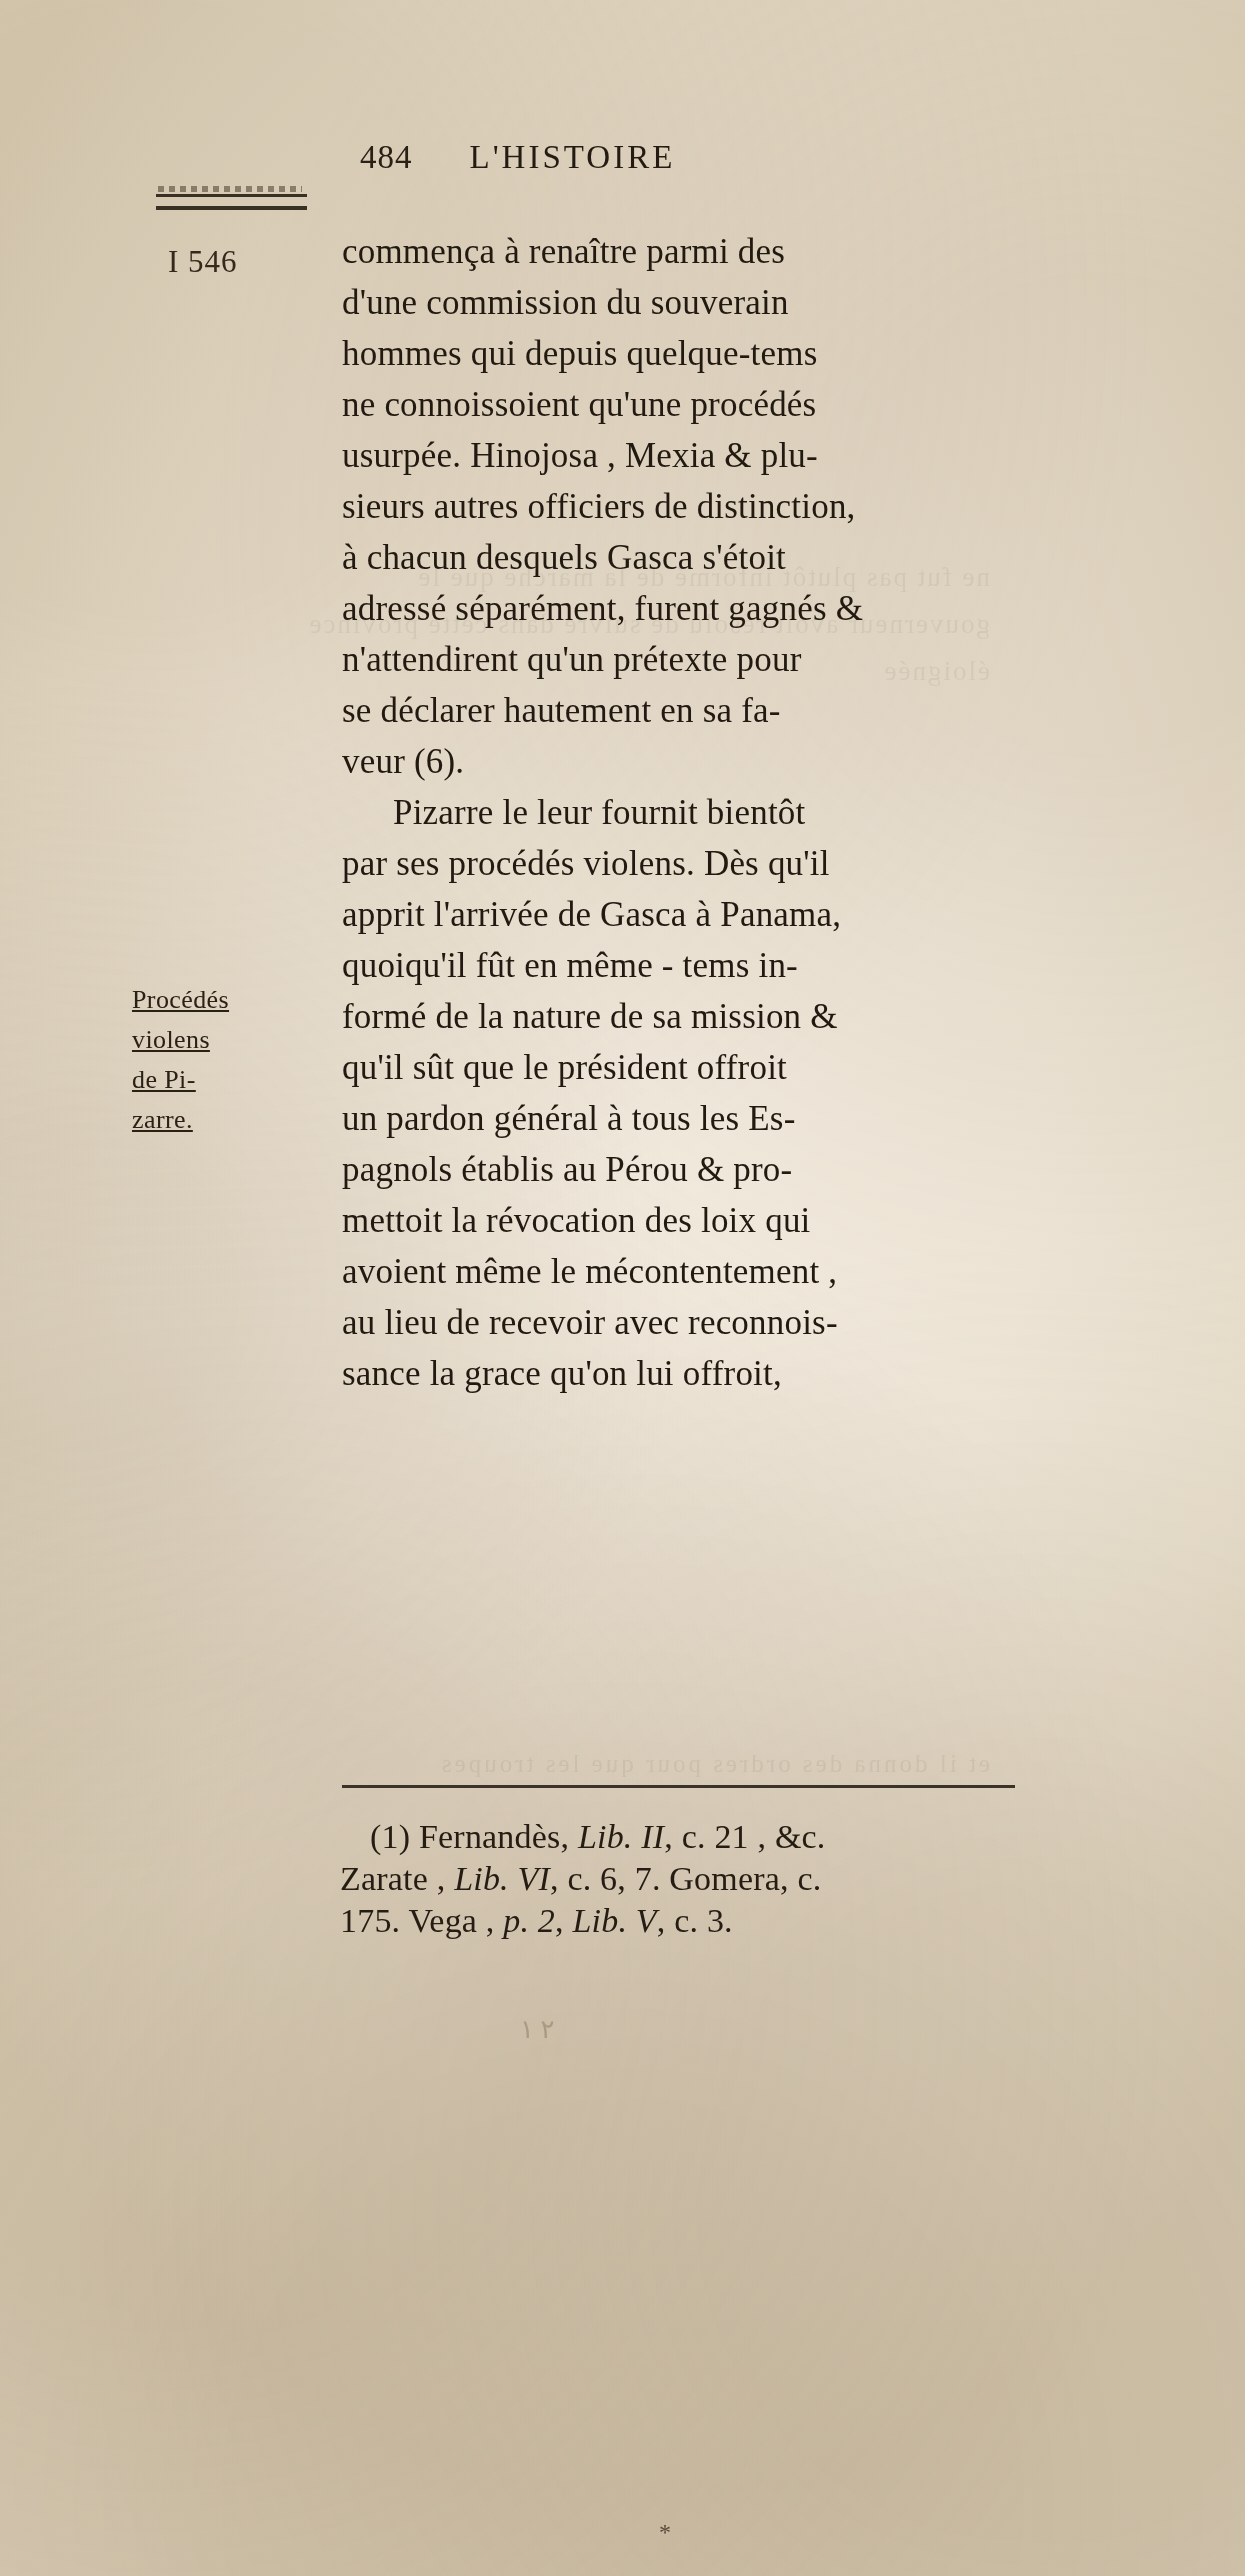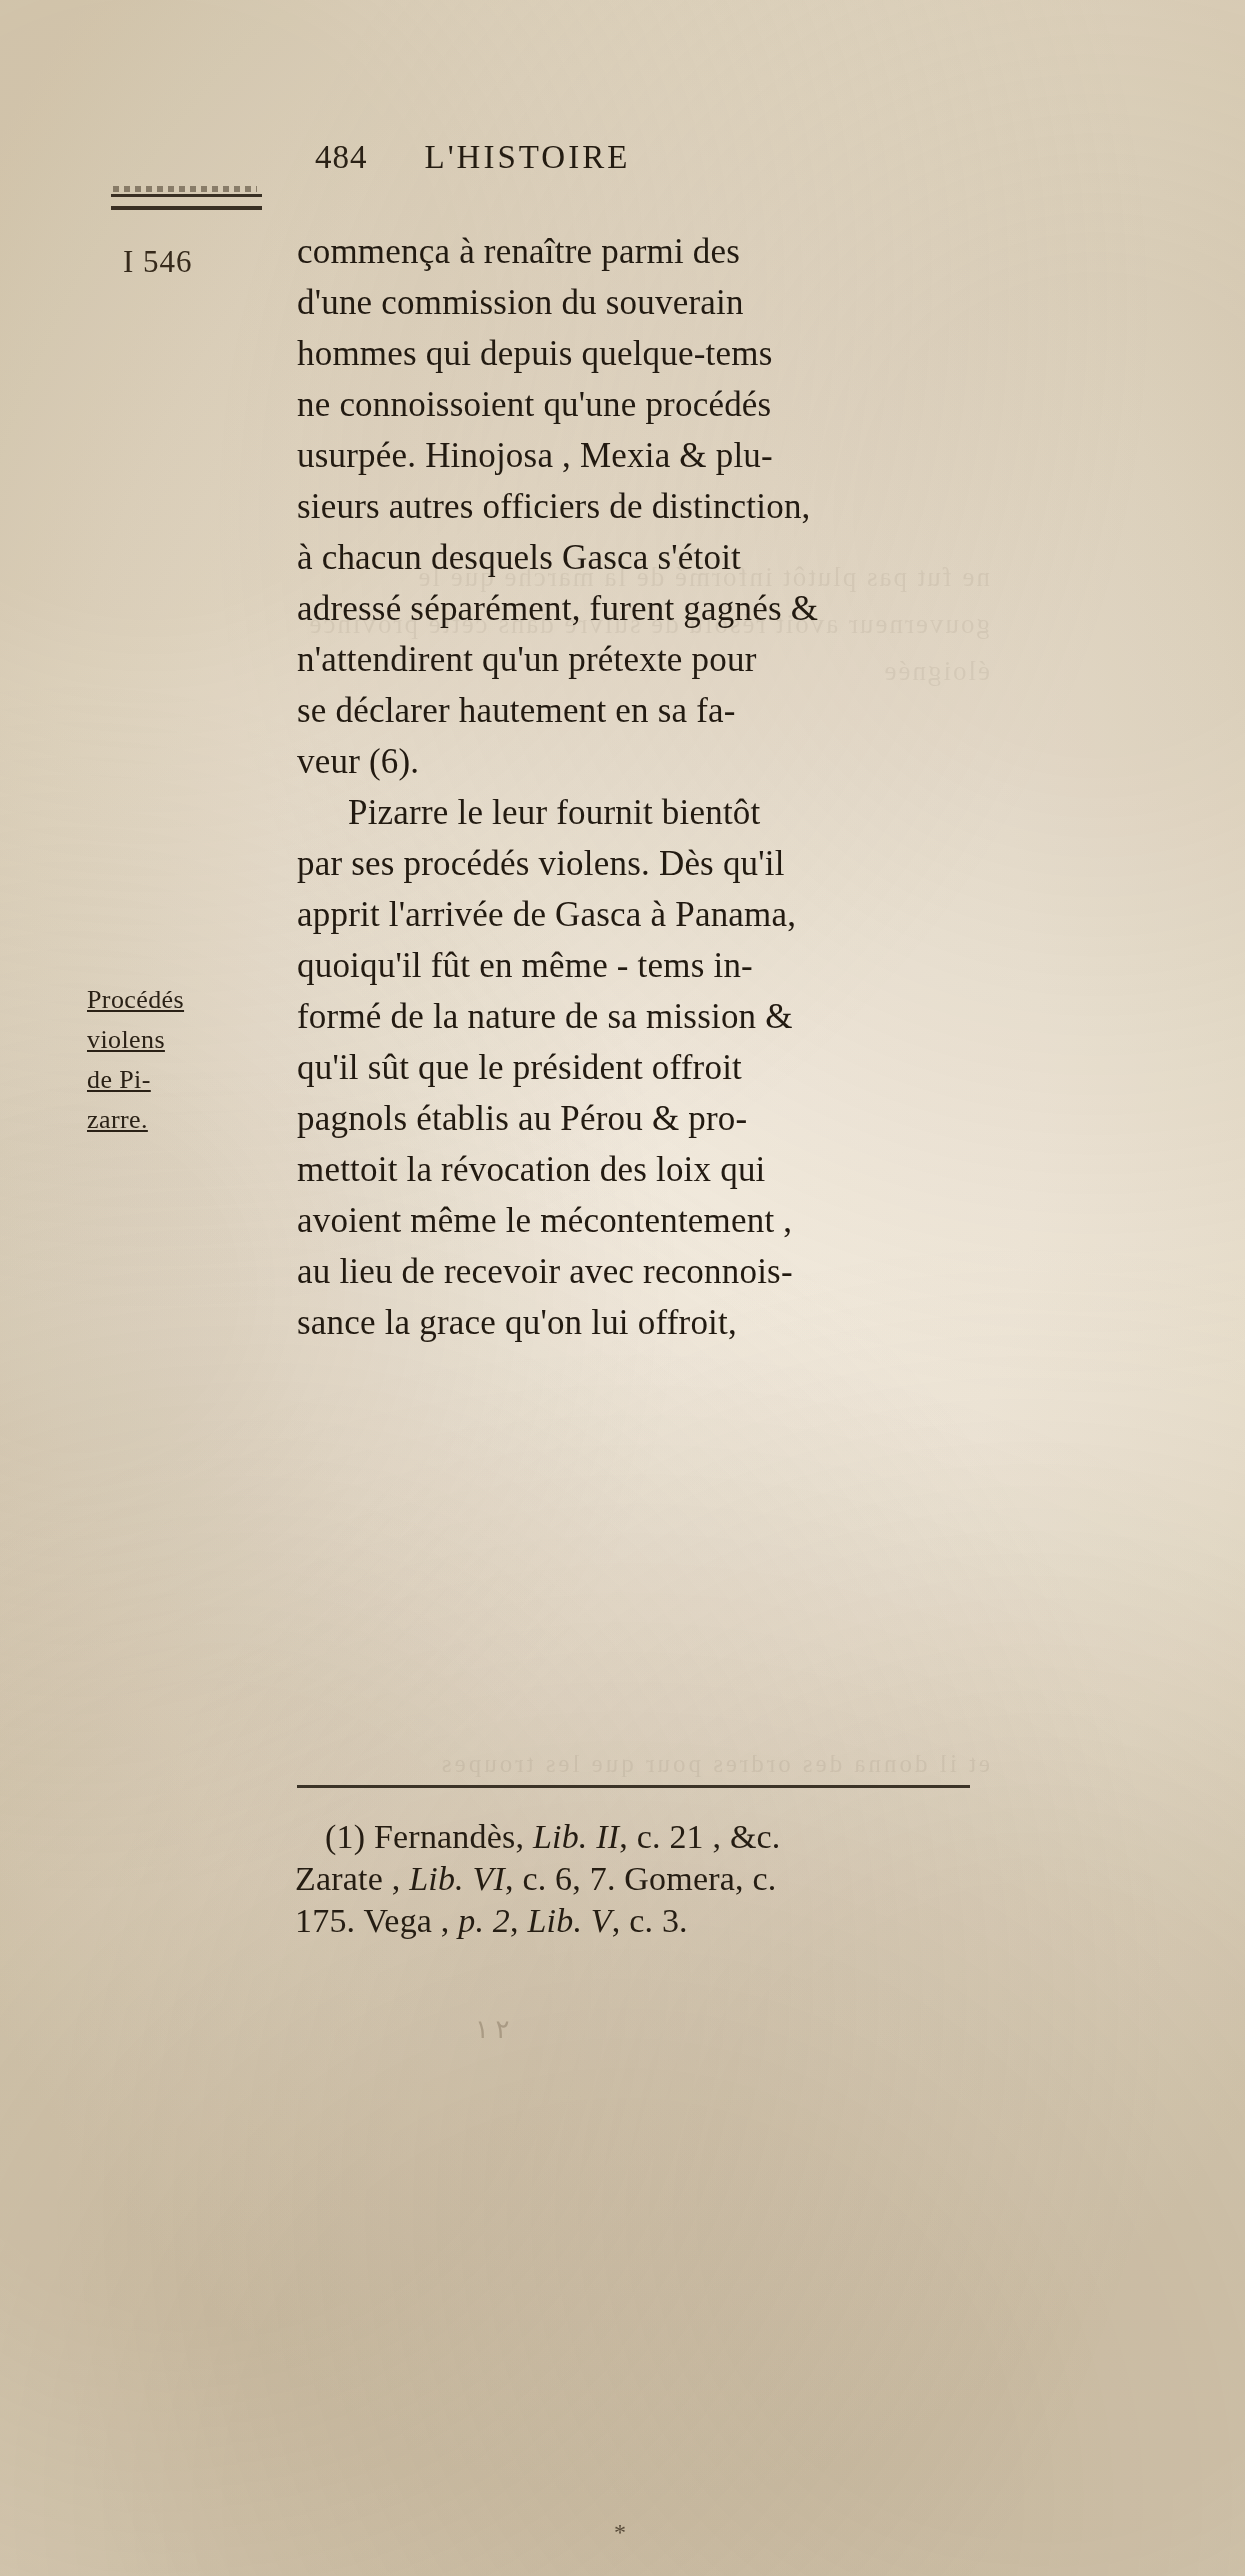--- a/index.html
+++ b/index.html
@@ -66,20 +66,21 @@
     line-height: 44px;
     letter-spacing: 3px;
     transform: scaleX(-1);
     pointer-events: none;
   }
 
   .content {
     position: absolute;
     inset: 0;
     color: #231c12;
+    margin-left: 45px;
   }
 
   
   .header {
     position: absolute;
     left: 315px;
     top: 139px;
     width: 614px;
     display: flex;
     align-items: baseline;
@@ -241,20 +242,21 @@
       <span class="ln">veur (6).</span>
     </div>
 
     <div class="para">
       <span class="ln"><span class="indent"></span><span>Pizarre le leur fournit bientôt</span></span>
       <span class="ln">par ses procédés violens. Dès qu'il</span>
       <span class="ln">apprit l'arrivée de Gasca à Panama,</span>
       <span class="ln">quoiqu'il fût en même - tems in-</span>
       <span class="ln">formé de la nature de sa mission &amp;</span>
       <span class="ln">qu'il sût que le président offroit</span>
+      <span class="ln">un pardon général à tous les Es-</span>
       <span class="ln">pagnols établis au Pérou &amp; pro-</span>
       <span class="ln">mettoit la révocation des loix qui</span>
       <span class="ln">avoient même le mécontentement ,</span>
       <span class="ln">au lieu de recevoir avec reconnois-</span>
       <span class="ln">sance la grace qu'on lui offroit,</span>
     </div>
   </div>
 
   <div class="fn-rule"></div>
 

